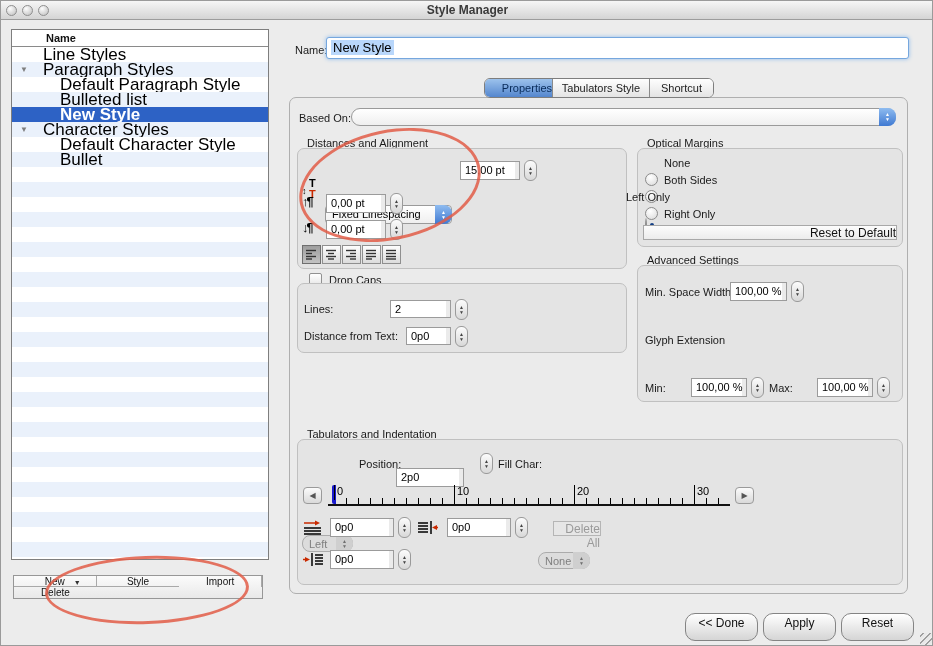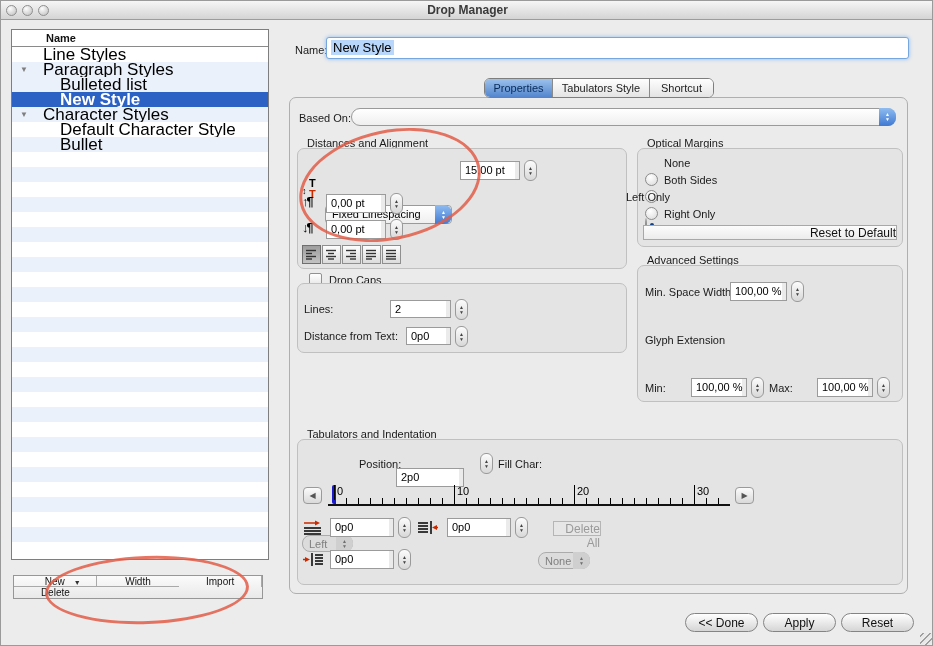--- a/index.html
+++ b/index.html
@@ -44,34 +44,34 @@
   .spinner i{font-style:normal;font-size:5px;line-height:5px;color:#444;}
   .combo{position:relative;border:1px solid #9A9A9A;background:linear-gradient(#FFFFFF,#EFEFEF);font-size:11px;color:#000;}
   .combo .cap{position:absolute;right:-1px;top:-1px;bottom:-1px;width:17px;border-radius:0 8px 8px 0;
     background:linear-gradient(#8FBCF0,#3F79D2);display:flex;flex-direction:column;align-items:center;justify-content:center;}
   .combo .cap i{font-style:normal;font-size:5px;line-height:5px;color:#fff;}
   .combo.disabled{background:#DCDCDC;color:#7F7F7F;border-color:#ABABAB;border-radius:8px;}
   .combo.disabled .cap{background:#CFCFCF;border-radius:0 8px 8px 0;}
   .combo.disabled .cap i{color:#6F6F6F;}
   .combo .val{display:block;padding:2px 0 0 6px;line-height:13px;}
   .pillbtn{border:1px solid #848484;border-radius:10px;background:linear-gradient(#FFFFFF,#D5D5D5);
-    font-size:12px;color:#111;text-align:center;line-height:18px;height:19px;}
+    font-size:12px;color:#111;text-align:center;line-height:18px;height:28px;}
   .flatbtn{border:1px solid #A8A8A8;background:linear-gradient(#FCFCFC,#ECECEC);font-size:12px;color:#111;
     text-align:right;}
   .radio{width:13px;height:13px;border-radius:50%;border:1px solid #8B8B8B;background:radial-gradient(circle at 40% 30%,#FFFFFF,#D9D9D9);}
   .radio.sel{background:radial-gradient(circle at 50% 30%,#D9ECFF 10%,#6FA3E0 70%);position:relative;}
   .radio.sel::after{content:"";position:absolute;left:4px;top:4px;width:4px;height:4px;border-radius:50%;background:#123F86;}
   .checkbox{width:13px;height:13px;border:1px solid #919191;border-radius:2px;background:linear-gradient(#FFFFFF,#E6E6E6);}
 
   
   #tabs{left:483px;top:77px;height:20px;display:flex;border:1px solid #7E7E7E;border-radius:6px;overflow:hidden;background:#fff;}
   .tab{font-size:11px;color:#222;text-align:center;line-height:19px;background:linear-gradient(#FEFEFE,#E4E4E4);
     border-right:1px solid #8A8A8A;}
   .tab:last-child{border-right:none;}
-  .tab.active{background:linear-gradient(#9CC2EC,#5486CE);color:#082B59;}
+  .tab.active{background:linear-gradient(#9CC2EC,#5486CE);color:#082B59;text-align:right;}
 
   #tabframe{left:288px;top:96px;width:619px;height:497px;border:1px solid #AFAFAF;border-radius:7px;background:#EBEBEB;}
 
   
   #name-input{left:325px;top:36px;width:583px;height:22px;background:#fff;border:1px solid #76A7DE;border-radius:3px;
     box-shadow:0 0 4px #8FBCEC;font-size:13px;padding:2px 0 0 4px;}
   #name-input .selhl{background:#B9D7FB;padding:0 2px;}
 
   
   .icon-linespace{width:18px;height:26px;position:relative;font-family:"DejaVu Serif",serif;}
@@ -101,34 +101,37 @@
 </head>
 <body>
 
 <div id="win">
 
   
   <div id="titlebar" class="abs">
     <span class="tl-btn" style="left:5px"></span>
     <span class="tl-btn" style="left:21px"></span>
     <span class="tl-btn" style="left:37px"></span>
-    <span id="title">Drop Manager</span>
+    <span id="title">Style Manager</span>
   </div>
 
   
   <div id="stylelist" class="abs">
     <div id="list-header">Name</div>
     <div>
       <div class="lrow">
           <span class="lbl lv1">Line Styles</span>
         </div>
       <div class="lrow alt">
           <span class="tri">▼</span>
           <span class="lbl lv1">Paragraph Styles</span>
         </div>
+      <div class="lrow">
+          <span class="lbl lv2">Default Paragraph Style</span>
+        </div>
       <div class="lrow alt">
           <span class="lbl lv2">Bulleted list</span>
         </div>
       <div class="lrow selected">
           <span class="lbl lv2">New Style</span>
         </div>
       <div class="lrow alt">
           <span class="tri">▼</span>
           <span class="lbl lv1">Character Styles</span>
         </div>
@@ -164,21 +167,21 @@
         <div class="lrow alt"></div>
         <div class="lrow"></div>
         <div class="lrow alt"></div>
         <div class="lrow"></div>
       </div>
   </div>
 
   
   <div id="list-buttons" class="abs">
     <div class="lbtn"><span>New</span><span class="dd">▼</span></div>
-    <div class="lbtn"><span>Width</span></div>
+    <div class="lbtn"><span>Style</span></div>
     <div class="lbtn"><span>Import</span></div>
     <div class="lbtn"><span>Delete</span></div>
   </div>
 
   
   <span class="glabel abs" style="left:294px;top:43px">Name:</span>
   <div id="name-input" class="abs"><span class="selhl">New Style</span></div>
 
   
   <div id="tabframe" class="abs"></div>

